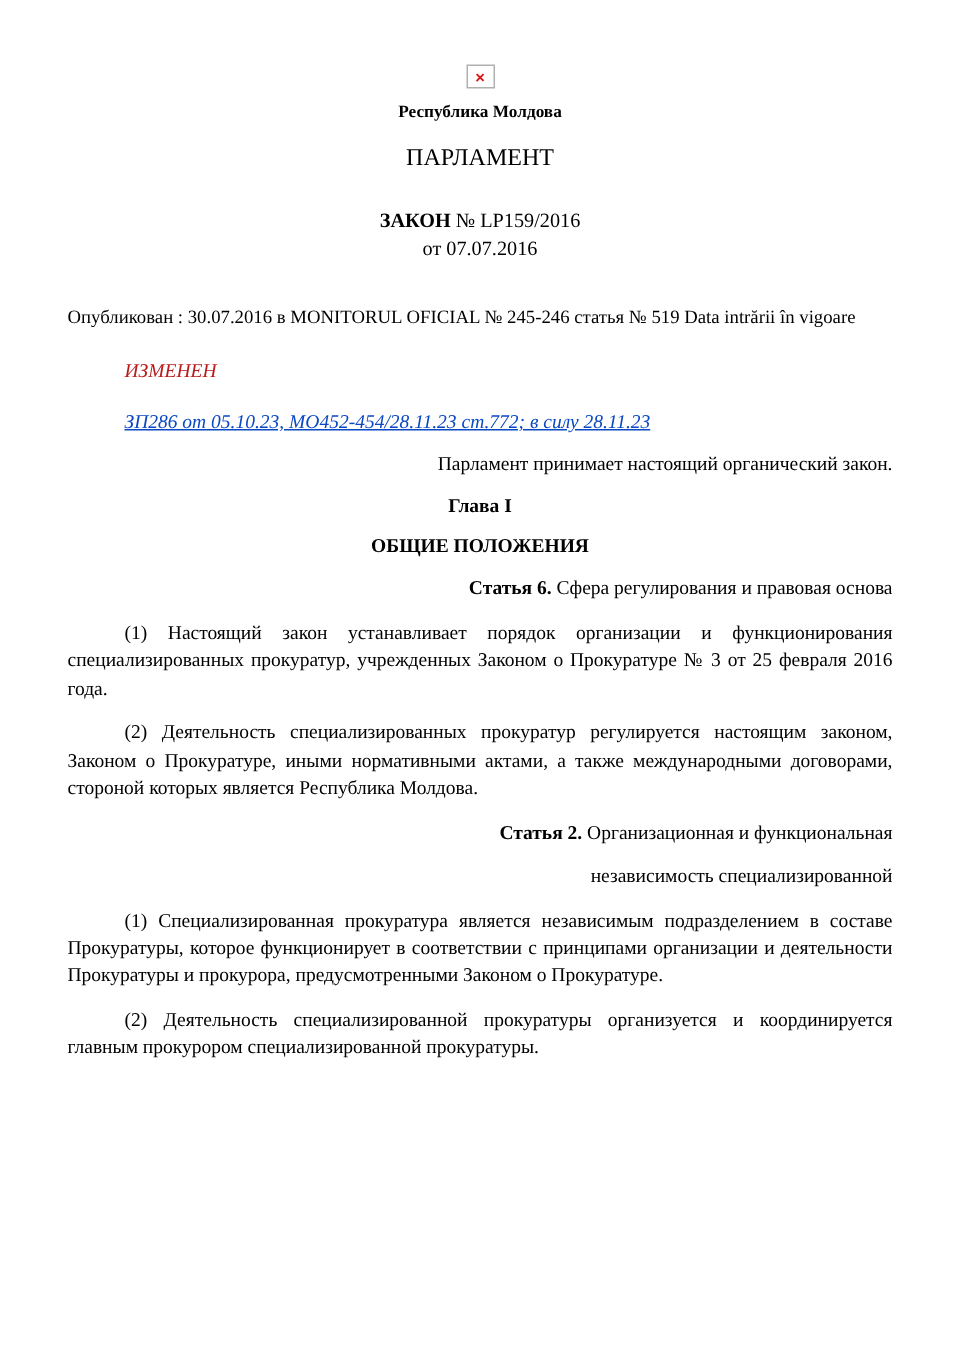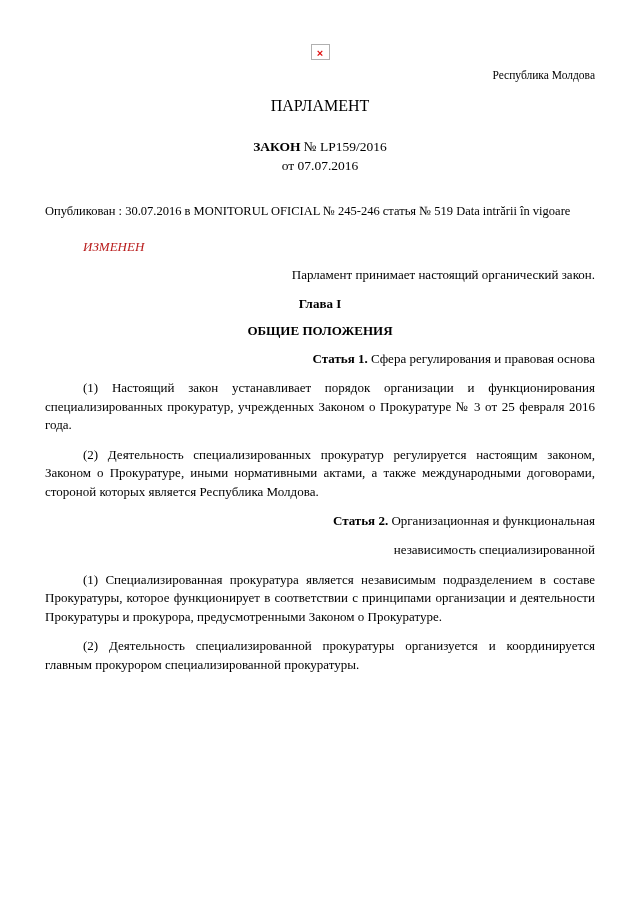--- a/index.html
+++ b/index.html
@@ -24,21 +24,21 @@
     line-height: 13px;
     text-align: center;
   }
   .broken-img .bx {
     color: #e01010;
     font-family: "Liberation Sans", sans-serif;
     font-weight: bold;
     font-size: 11px;
   }
 
-  .country     { font-size: 11.5px; margin-top: 9px; font-weight: normal; text-align: right; }
+  .country     { font-size: 11.5px; margin-top: 9px; font-weight: bold; }
   .institution { font-size: 16px;   margin-top: 16px; }
   .law-line    { font-size: 13.5px; margin-top: 24px; }
   .law-date    { font-size: 13.5px; margin-top: 3px; }
   .doc-title   { font-size: 14px;   margin-top: 28px; font-weight: bold; }
 
   .published   { font-size: 12.5px; margin-top: 30px; }
 
   .amended {
     color: #b91c1c;
     font-style: italic;
@@ -87,27 +87,28 @@
 
   <div class="center law-line"><span class="bold">ЗАКОН</span><span> № LP159/2016</span></div>
 
   <div class="center law-date">от 07.07.2016</div>
 
 
   <p class="published">Опубликован : 30.07.2016 в MONITORUL OFICIAL № 245-246 статья № 519 Data intrării în vigoare</p>
 
   <p class="amended">ИЗМЕНЕН</p>
 
+  <p class="amend-link-wrap"><a href="#" class="amend-link">ЗП286 от 05.10.23, МО452-454/28.11.23 ст.772; в силу 28.11.23</a></p>
 
   <p class="body-p no-justify intro">Парламент принимает настоящий органический закон.</p>
 
   <div class="chapter-label">Глава I</div>
   <div class="chapter-title">ОБЩИЕ ПОЛОЖЕНИЯ</div>
 
-  <p class="body-p no-justify article-head"><span class="bold">Статья 1.</span><span> Сфера регулирования и правовая основа</span></p>
+  <p class="body-p no-justify article-head"><span class="bold">Статья 6.</span><span> Сфера регулирования и правовая основа</span></p>
 
   <p class="body-p">(1) Настоящий закон устанавливает порядок организации и функционирования специализированных прокуратур, учрежденных Законом о Прокуратуре № 3 от 25 февраля 2016 года.</p>
   <p class="body-p">(2) Деятельность специализированных прокуратур регулируется настоящим законом, Законом о Прокуратуре, иными нормативными актами, а также международными договорами, стороной которых является Республика Молдова.</p>
 
   <p class="body-p no-justify article-head"><span class="bold">Статья 2.</span><span> Организационная и функциональная</span></p>
 
   <p class="body-p no-justify">независимость специализированной</p>
 
   <p class="body-p">(1) Специализированная прокуратура является независимым подразделением в составе Прокуратуры, которое функционирует в соответствии с принципами организации и деятельности Прокуратуры и прокурора, предусмотренными Законом о Прокуратуре.</p>
   <p class="body-p">(2) Деятельность специализированной прокуратуры организуется и координируется главным прокурором специализированной прокуратуры.</p>

